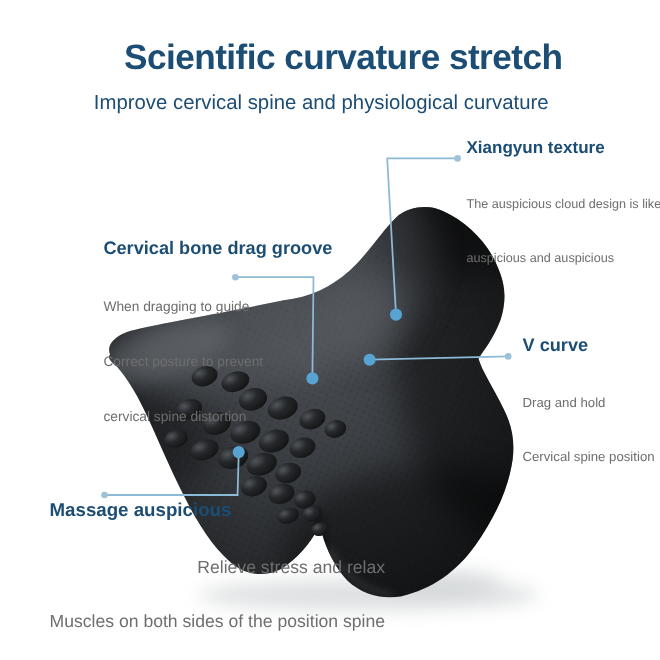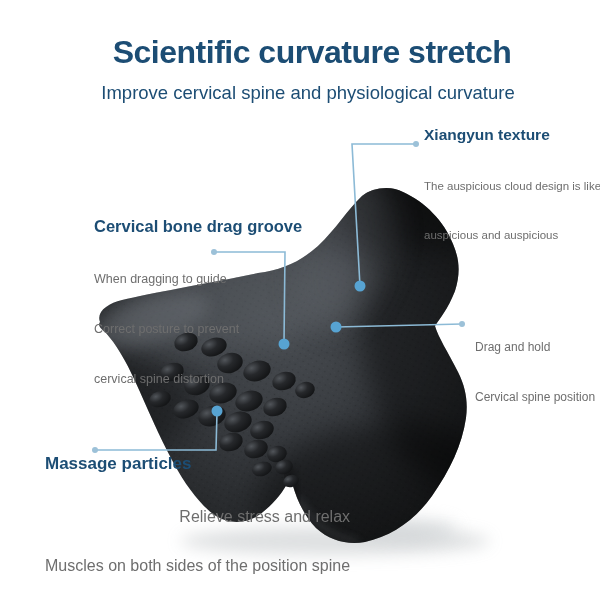--- a/index.html
+++ b/index.html
@@ -14,21 +14,21 @@
   .stage{
     position:relative;width:600px;height:600px;background:var(--page-bg);
     font-family:"Liberation Sans",sans-serif;overflow:hidden;
   }
   .stage svg{position:absolute;left:0;top:0;}
   .title{
     position:absolute;left:12px;top:34px;width:600px;text-align:center;
     font-size:32px;font-weight:bold;color:var(--heading-navy);letter-spacing:-0.5px;
   }
   .subtitle{
-    position:absolute;left:16px;top:82px;width:584px;text-align:center;
+    position:absolute;left:0;top:82px;width:584px;text-align:center;
     font-size:18.5px;color:var(--heading-navy);
   }
   .callout{position:absolute;z-index:3;}
   .chead{font-weight:bold;color:var(--heading-navy);line-height:1.15;}
   .cbody{color:var(--body-gray);margin-top:3px;}
   .cbody div{white-space:nowrap;margin-top:36px;}
   .c-xiangyun{left:424px;top:126px;}
   .c-xiangyun .chead{font-size:15.5px;}
   .c-xiangyun .cbody{font-size:11.5px;line-height:13px;}
   .c-groove{left:94px;top:217px;}
@@ -193,27 +193,28 @@
   <div class="callout c-groove">
     <div class="chead">Cervical bone drag groove</div>
     <div class="cbody">
       <div>When dragging to guide</div>
       <div>Correct posture to prevent</div>
       <div>cervical spine distortion</div>
     </div>
   </div>
 
   <div class="callout c-vcurve">
+    <div class="chead">V curve</div>
     <div class="cbody">
       <div>Drag and hold</div>
       <div>Cervical spine position</div>
     </div>
   </div>
 
   <div class="callout c-massage">
-    <div class="chead">Massage particles</div>
+    <div class="chead">Massage auspicious</div>
     <div class="cbody">
       <div>Relieve stress and relax</div>
       <div>Muscles on both sides of the position spine</div>
     </div>
   </div>
 
 </div>
 
 </body></html>

